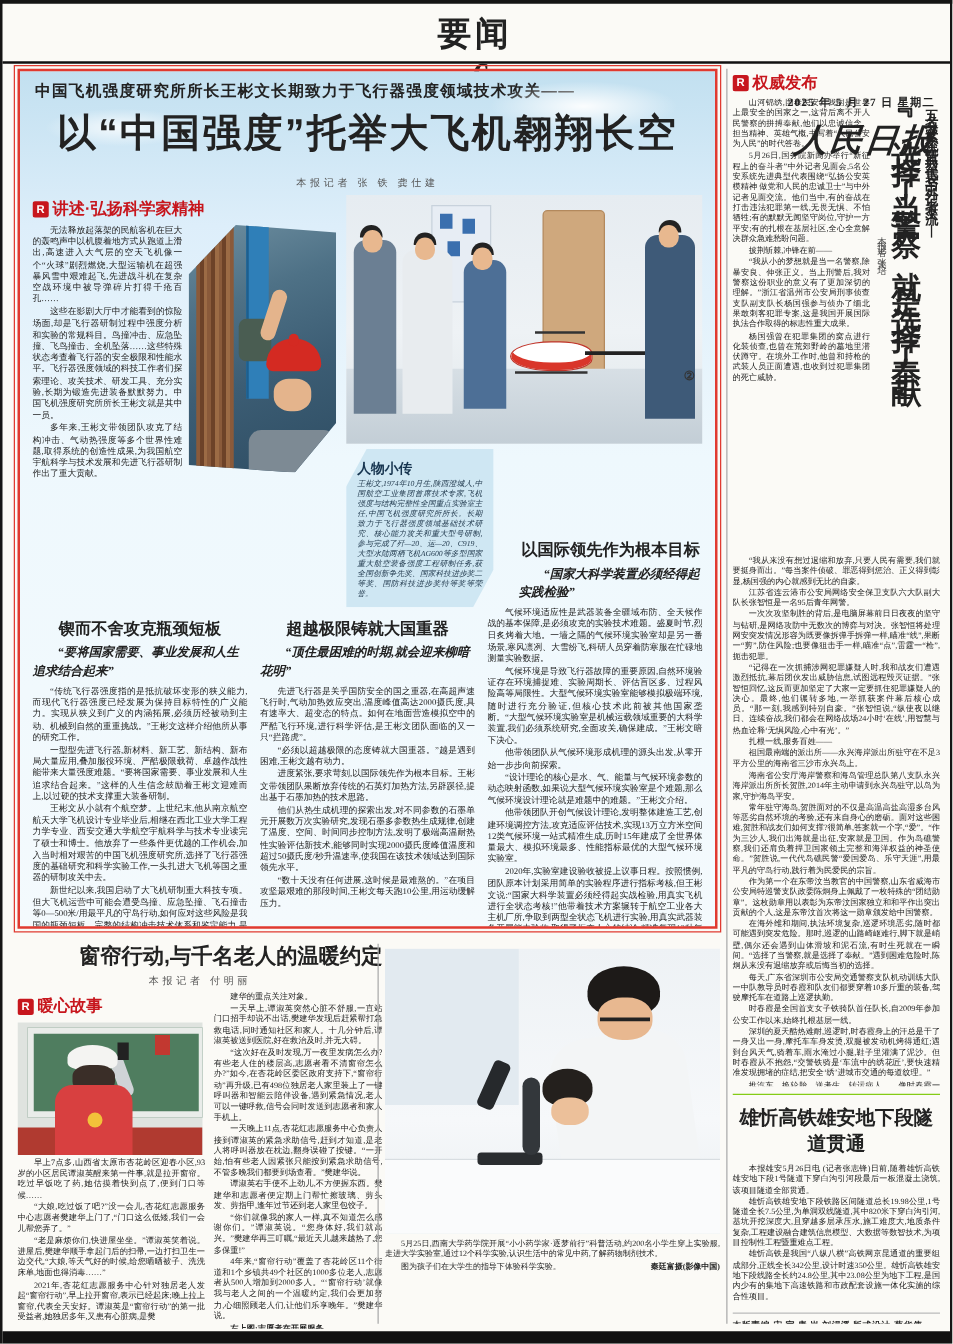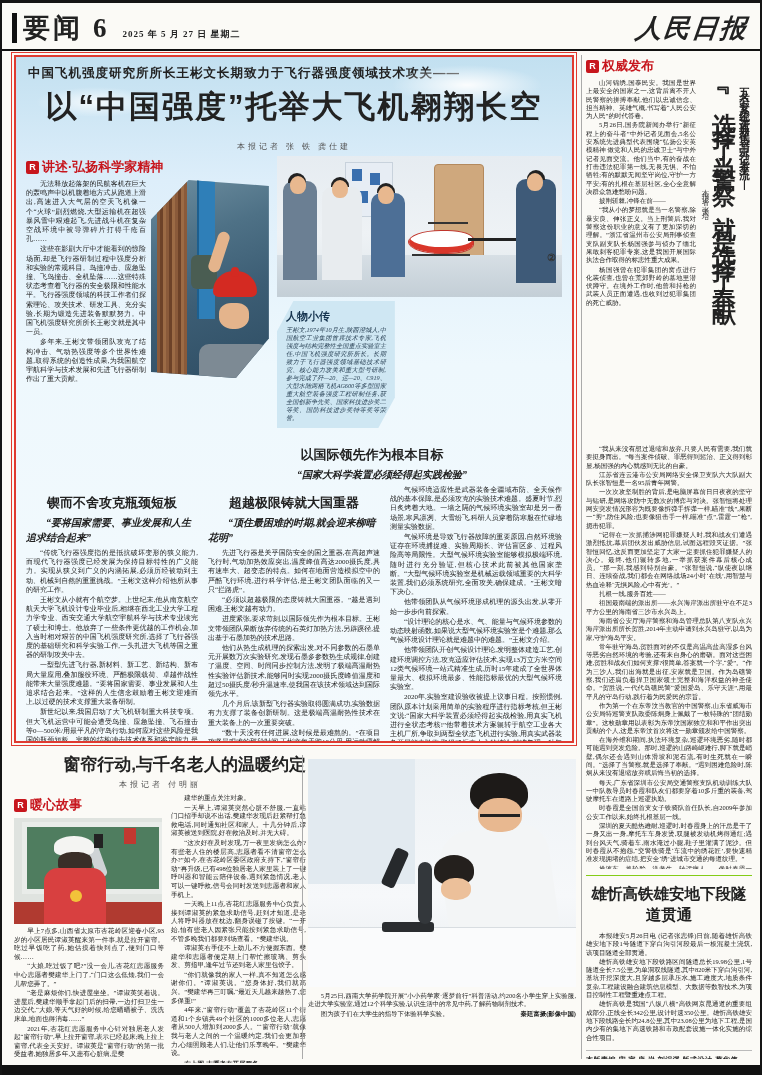--- a/index.html
+++ b/index.html
@@ -1,21 +1,21 @@
 <!DOCTYPE html>
 <html><head>
 <meta charset="utf-8">
 <style>
   html,body{margin:0;padding:0;}
   body{width:762px;height:1075px;position:relative;background:#fbfaf6;
        font-family:"Liberation Serif",serif;color:#222;overflow:hidden;}
   .page{position:absolute;inset:0;border-left:2px solid #151515;border-right:2px solid #151515;border-top:3px solid #151515;}
 
   
-  .masthead{position:absolute;top:6px;left:10px;right:12px;height:38px;display:flex;align-items:center;}
+  .masthead{position:absolute;top:6px;left:10px;right:12px;height:38px;display:flex;align-items:center;flex-direction:column;}
   .mh-bar{display:inline-block;width:5px;height:30px;background:#111;margin-right:6px;}
   .mh-section{font-size:27px;font-weight:900;letter-spacing:3px;font-family:"Liberation Sans",sans-serif;}
   .mh-num{font-size:27px;font-weight:700;margin-left:10px;font-family:"Liberation Serif",serif;}
   .mh-date{font-size:9px;margin-left:16px;letter-spacing:1px;align-self:flex-end;margin-bottom:6px;font-weight:bold;}
   .mh-logo{margin-left:auto;font-size:26px;font-weight:900;font-style:italic;letter-spacing:2px;transform:skewX(-6deg);}
   .mh-rule{position:absolute;top:46px;left:0;right:0;height:2px;background:#111;}
 
   
   .main-box{position:absolute;left:12px;top:52px;width:560px;height:688px;
     border:2px solid #e03a30;outline:1px solid #e03a30;outline-offset:2px;
@@ -74,21 +74,21 @@
   .heli-tail{position:absolute;left:60px;top:18px;width:48px;height:3px;background:#222;}
   .heli-rotor{position:absolute;left:20px;top:2px;width:40px;height:2px;background:#333;}
   .heli-skid{position:absolute;left:4px;top:34px;width:58px;height:2px;background:#333;}
   .photo-num{position:absolute;right:6px;bottom:24%;font-size:10px;color:#333;font-weight:bold;}
 
   .profile-hex{width:118px;min-height:118px;background:#cfe7f3;
     clip-path:polygon(14% 0%,100% 0%,100% 76%,86% 100%,0% 100%,0% 24%);
     padding:8px 9px 6px;box-sizing:border-box;margin-top:4px;}
   .profile-title{font-size:11px;font-weight:900;color:#16344f;font-family:"Liberation Sans",sans-serif;margin-bottom:2px;}
   .profile-text{font-size:6.2px;line-height:8px;font-style:italic;color:#243c50;text-align:justify;}
-  .mb-right-row{display:flex;gap:8px;align-items:flex-start;flex-direction:column;}
+  .mb-right-row{display:flex;gap:20px;align-items:flex-end;}
   .sec3-head{flex:1;padding-top:2px;}
 
   
   .right-col{position:absolute;left:584px;top:52px;width:166px;height:1004px;overflow:hidden;}
   .right-col .para{font-size:6.5px;line-height:8.3px;}
   .police-top{display:flex;height:362px;overflow:hidden;margin-top:2px;}
   .police-body-top{flex:1;min-width:0;}
   .v-head{display:flex;flex-direction:row;margin-left:3px;}
   .v-title{writing-mode:vertical-rl;height:330px;font-size:24px;font-weight:900;letter-spacing:14px;
     line-height:27px;font-family:"Liberation Sans",sans-serif;}
@@ -228,35 +228,34 @@
         </div>
       </div>
     </div>
 
     <div class="mb-cols">
       <div class="col">
         <h3 class="colhead">锲而不舍攻克瓶颈短板</h3>
         <div class="quote">“要将国家需要、事业发展和人生追求结合起来”</div>
         <div>
             <p class="para">“传统飞行器强度指的是抵抗破坏变形的狭义能力,而现代飞行器强度已经发展为保持目标特性的广义能力。实现从狭义到广义的内涵拓展,必须历经被动到主动、机械到自然的重重挑战。”王彬文这样介绍他所从事的研究工作。</p>
+            <p class="para">一型型先进飞行器,新材料、新工艺、新结构、新布局大量应用,叠加服役环境、严酷极限载荷、卓越作战性能带来大量强度难题。“要将国家需要、事业发展和人生追求结合起来。”这样的人生信念鼓励着王彬文迎难而上,以过硬的技术支撑重大装备研制。</p>
             <p class="para">王彬文从小就有个航空梦。上世纪末,他从南京航空航天大学飞机设计专业毕业后,相继在西北工业大学工程力学专业、西安交通大学航空宇航科学与技术专业读完了硕士和博士。他放弃了一些条件更优越的工作机会,加入当时相对艰苦的中国飞机强度研究所,选择了飞行器强度的基础研究和科学实验工作,一头扎进大飞机等国之重器的研制攻关中去。</p>
-            <p class="para">一型型先进飞行器,新材料、新工艺、新结构、新布局大量应用,叠加服役环境、严酷极限载荷、卓越作战性能带来大量强度难题。“要将国家需要、事业发展和人生追求结合起来。”这样的人生信念鼓励着王彬文迎难而上,以过硬的技术支撑重大装备研制。</p>
             <p class="para">新世纪以来,我国启动了大飞机研制重大科技专项。但大飞机运营中可能会遭受鸟撞、应急坠撞、飞石撞击等0—500米/用最平凡的守岛行动,如何应对这些风险是我国的瓶颈短板。完整的结构冲击技术体系和鉴定能力,是大飞机研制必须突破的关键核心技术。</p>
           </div>
 
       </div>
       <div class="col">
         <h3 class="colhead">超越极限铸就大国重器</h3>
         <div class="quote">“顶住最困难的时期,就会迎来柳暗花明”</div>
         <div>
             <p class="para">先进飞行器是关乎国防安全的国之重器,在高超声速飞行时,气动加热效应突出,温度峰值高达2000摄氏度,具有速率大、超变态的特点。如何在地面营造模拟空中的严酷飞行环境,进行科学评估,是王彬文团队面临的又一只“拦路虎”。</p>
             <p class="para">“必须以超越极限的态度铸就大国重器。”越是遇到困难,王彬文越有动力。</p>
             <p class="para">进度紧张,要求苛刻,以国际领先作为根本目标。王彬文带领团队果断放弃传统的石英灯加热方法,另辟蹊径,提出基于石墨加热的技术思路。</p>
             <p class="para">他们从热生成机理的探索出发,对不同参数的石墨单元开展数万次实验研究,发现石墨多参数热生成规律,创建了温度、空间、时间同步控制方法,发明了极端高温耐热性实验评估新技术,能够同时实现2000摄氏度峰值温度和超过50摄氏度/秒升温速率,使我国在该技术领域达到国际领先水平。</p>
-            <p class="para">几个月后,该新型飞行器实验取得圆满成功,实验数据有力支撑了装备创新研制。这是极端高温耐热性技术在重大装备上的一次重要突破。</p>
             <p class="para">“数十天没有任何进展,这时候是最难熬的。”在项目攻坚最艰难的那段时间,王彬文每天跑10公里,用运动缓解压力。</p>
           </div>
       </div>
       <div class="col">
         <div>
             <p class="para">气候环境适应性是武器装备全疆域布防、全天候作战的基本保障,是必须攻克的实验技术难题。盛夏时节,烈日炙烤着大地。一墙之隔的气候环境实验室却是另一番场景,寒风凛冽、大雪纷飞,科研人员穿着防寒服在忙碌地测量实验数据。</p>
             <p class="para">气候环境是导致飞行器故障的重要原因,自然环境验证存在环境捕捉难、实验周期长、评估盲区多、过程风险高等局限性。大型气候环境实验室能够模拟极端环境,随时进行充分验证,但核心技术此前被其他国家垄断。“大型气候环境实验室是机械运载领域重要的大科学装置,我们必须系统研究,全面攻关,确保建成。”王彬文暗下决心。</p>
             <p class="para">他带领团队从气候环境形成机理的源头出发,从零开始一步步向前探索。</p>
             <p class="para">“设计理论的核心是水、气、能量与气候环境参数的动态映射函数,如果说大型气候环境实验室是个难题,那么气候环境设计理论就是难题中的难题。”王彬文介绍。</p>
             <p class="para">他带领团队开创气候设计理论,发明整体建造工艺,创建环境调控方法,攻克适应评估技术,实现13万立方米空间12类气候环境一站式精准生成,历时15年建成了全世界体量最大、模拟环境最多、性能指标最优的大型气候环境实验室。</p>

